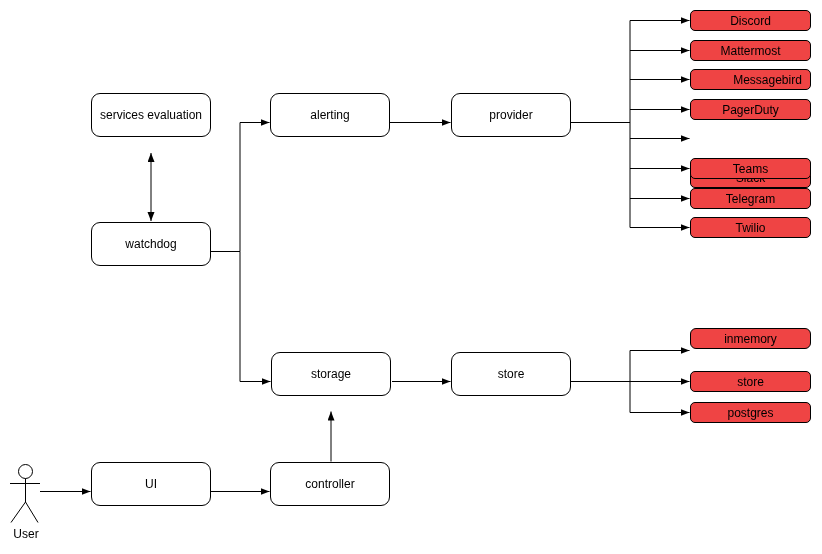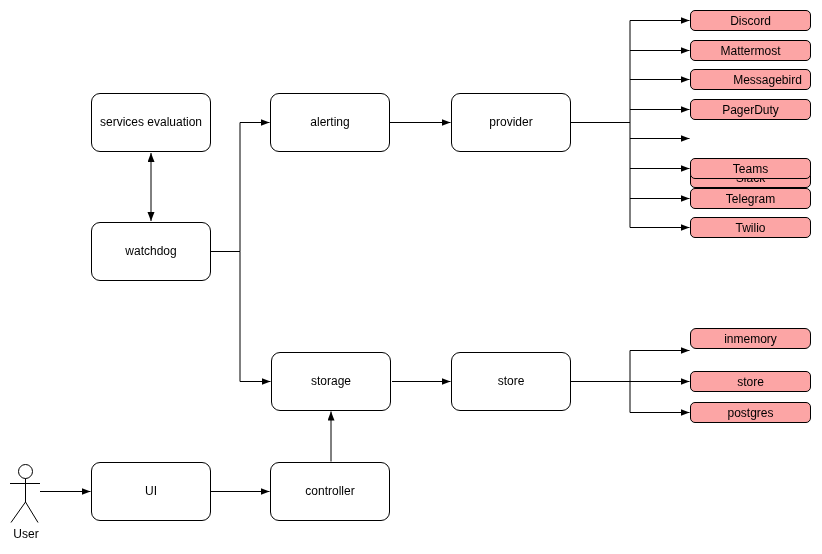--- a/index.html
+++ b/index.html
@@ -14,38 +14,38 @@
   }
   .wires {
     position: absolute;
     left: 0; top: 0;
     width: 822px; height: 554px;
   }
   .node {
     position: absolute;
     box-sizing: border-box;
     width: 120px;
-    height: 59px;
+    height: 44px;
     background: #ffffff;
     border: 1px solid #000000;
     border-radius: 9px;
     display: flex;
     align-items: center;
     justify-content: center;
     font-size: 12px;
     text-align: center;
     line-height: 1.2;
   }
   .leaf {
     position: absolute;
     box-sizing: border-box;
     left: 690px;
     width: 121px;
     height: 21px;
-    background: #fca5a5;
+    background: #ef4444;
     border: 1px solid #000000;
     border-radius: 5px;
     display: flex;
     align-items: center;
     justify-content: center;
     font-size: 12px;
     text-align: center;
   }
   .actor-label {
     position: absolute;

